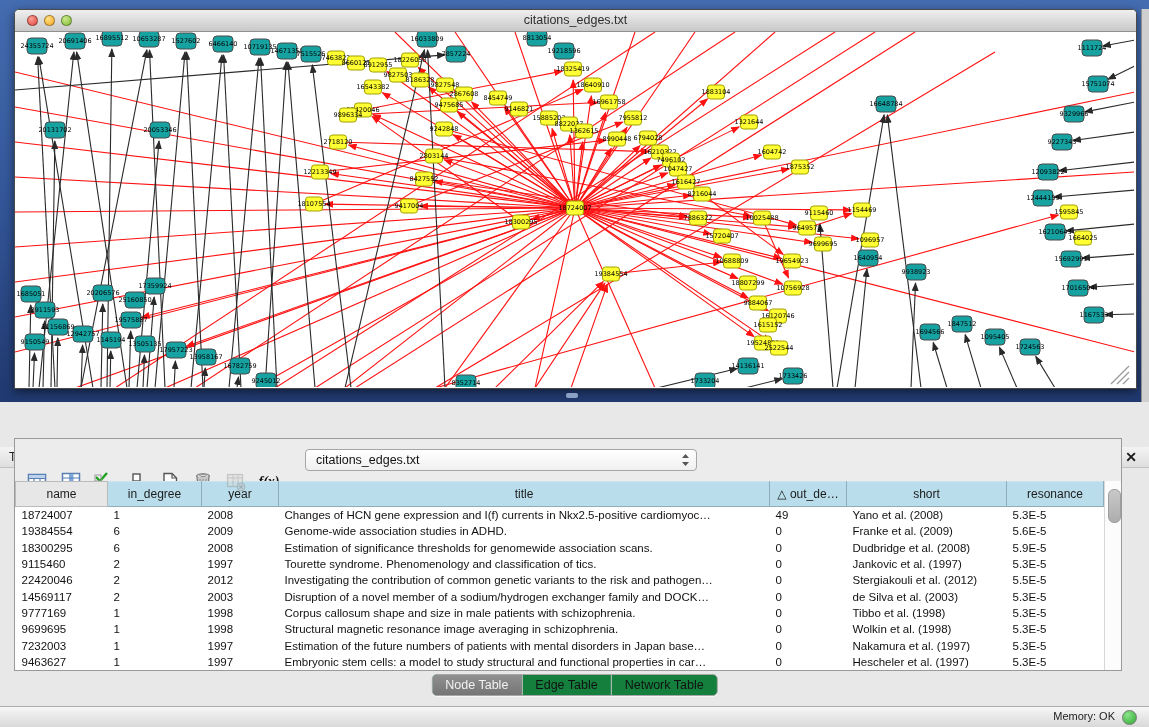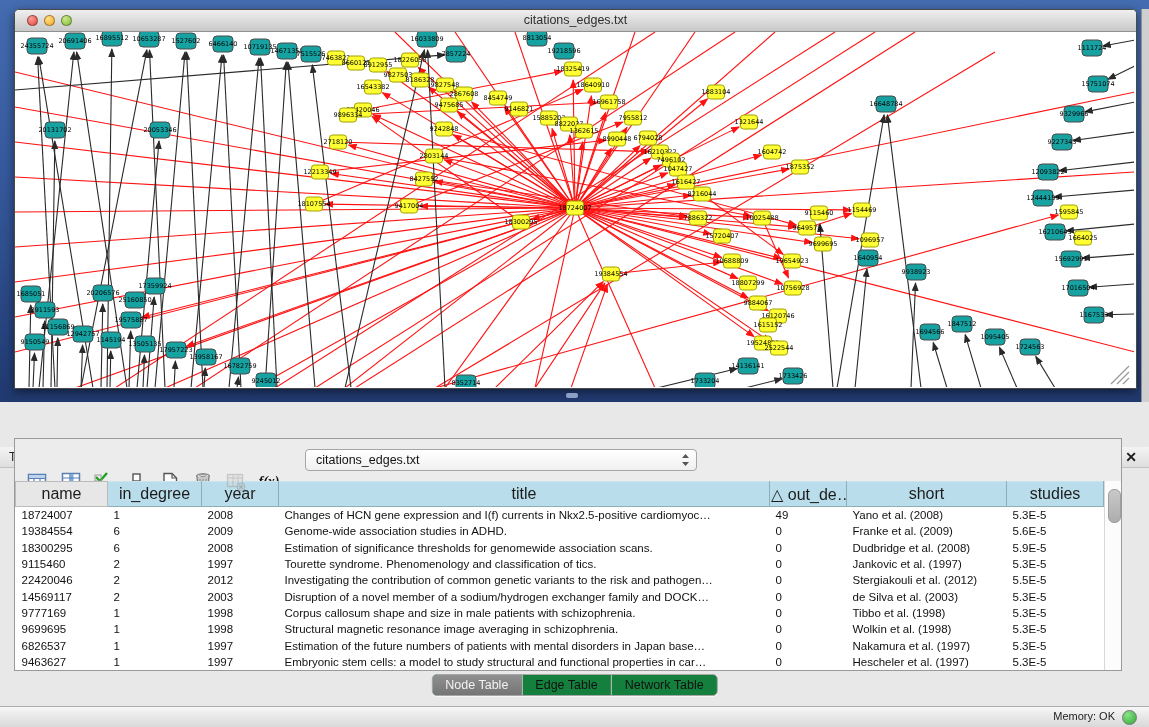--- a/index.html
+++ b/index.html
@@ -40,21 +40,21 @@
   .tbtn.disabled{opacity:.45;cursor:default;}
   .fx{font-family:"Liberation Serif",serif;font-style:italic;font-weight:bold;font-size:14px;color:#111;}
   .combo{margin-left:16px;width:392px;height:22px;border:1px solid #A6A6A6;border-radius:4px;
          background:linear-gradient(#FFFFFF,#F0F0F0);display:flex;align-items:center;
          font-size:12.5px;color:#111;padding:0 6px 0 10px;box-sizing:border-box;cursor:pointer;
          box-shadow:inset 0 1px 0 #fff;}
   .combo .val{flex:1;}
   
   table.cy{border-collapse:collapse;table-layout:fixed;width:1088px;font-size:11.5px;color:#111;}
   table.cy th{height:22px;background:#B9DDEA;border:1px solid #8FAEBC;border-top:1px solid #C9E4EE;
-              font-weight:normal;font-size:16px;color:#1c1c1c;text-align:center;overflow:hidden;white-space:nowrap;}
+              font-weight:normal;font-size:12px;color:#1c1c1c;text-align:center;overflow:hidden;white-space:nowrap;}
   table.cy th:first-child{background:#E7E7E7;border-color:#BBBBBB;}
   table.cy td{height:16px;padding:0 4px 0 6px;white-space:nowrap;overflow:hidden;border:none;}
   col.c-name{width:92px;}col.c-ind{width:94px;}col.c-year{width:77px;}col.c-title{width:491px;}
   col.c-out{width:77px;}col.c-short{width:160px;}col.c-pr{width:97px;}
   .tbl-wrap{display:flex;}
   .vscroll{width:18px;height:189px;background:#FCFCFC;border-left:1px solid #D8D8D8;position:relative;}
   .vthumb{position:absolute;left:3px;top:8px;width:11px;height:32px;border-radius:6px;
           background:linear-gradient(#C9C9C9,#ADADAD);border:1px solid #9E9E9E;}
   
   .segmented{position:absolute;left:50%;top:272px;transform:translateX(-50%);display:flex;
@@ -797,21 +797,21 @@
             <col class="c-pr">
         </colgroup>
         <thead>
             <tr id="tbl-head">
               <th>name</th>
               <th>in_degree</th>
               <th>year</th>
               <th>title</th>
               <th>△ out_de…</th>
               <th>short</th>
-              <th>studies</th>
+              <th>resonance</th>
             </tr>
           </thead>
         <tbody id="tbl-body">
             <tr>
               <td>18724007</td>
               <td>1</td>
               <td>2008</td>
               <td>Changes of HCN gene expression and I(f) currents in Nkx2.5-positive cardiomyoc…</td>
               <td>49</td>
               <td>Yano et al. (2008)</td>
@@ -874,21 +874,21 @@
             <tr>
               <td>9699695</td>
               <td>1</td>
               <td>1998</td>
               <td>Structural magnetic resonance image averaging in schizophrenia.</td>
               <td>0</td>
               <td>Wolkin et al. (1998)</td>
               <td>5.3E-5</td>
             </tr>
             <tr>
-              <td>6826537</td>
+              <td>7232003</td>
               <td>1</td>
               <td>1997</td>
               <td>Estimation of the future numbers of patients with mental disorders in Japan base…</td>
               <td>0</td>
               <td>Nakamura et al. (1997)</td>
               <td>5.3E-5</td>
             </tr>
             <tr>
               <td>9463627</td>
               <td>1</td>

